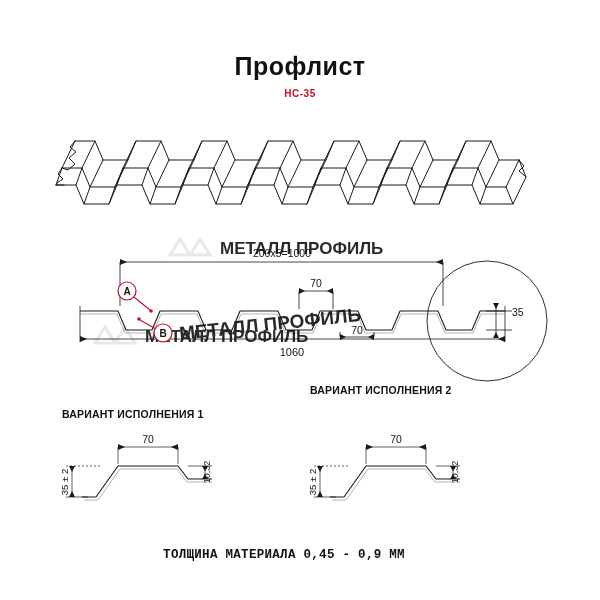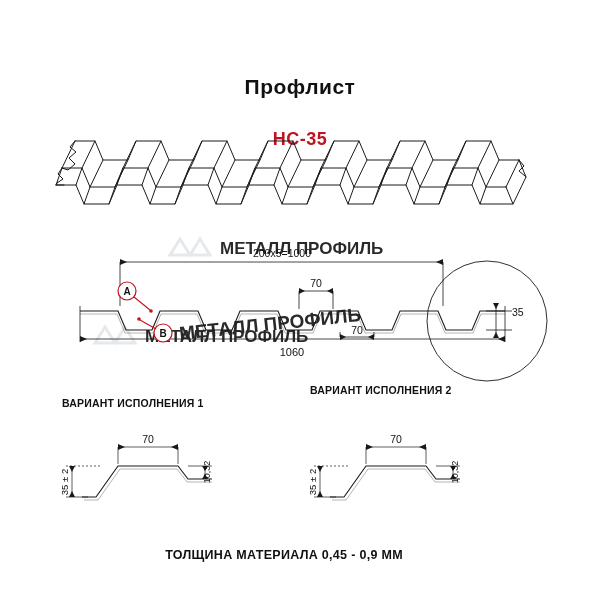--- a/index.html
+++ b/index.html
@@ -19,58 +19,57 @@
     position: relative;
     width: 600px;
     height: 600px;
   }
   .title {
     position: absolute;
     top: 52px;
     left: 0;
     width: 600px;
     text-align: center;
-    font-size: 21px;
+    font-size: 25px;
     font-weight: bold;
     letter-spacing: 0.5px;
     color: #111;
-    margin-top: 23px;
   }
   .subtitle {
     position: absolute;
     top: 88px;
     left: 0;
     width: 600px;
     text-align: center;
-    font-size: 18px;
+    font-size: 10px;
     font-weight: bold;
     color: #c1121f;
     letter-spacing: 0.5px;
-    margin-top: 41px;
   }
   .variant-label {
     position: absolute;
     font-size: 10.5px;
     font-weight: bold;
     color: #111;
     letter-spacing: 0.2px;
     line-height: 14px;
   }
-  #variant1-label { top: 396px; left: 62px; }
+  #variant1-label { top: 407px; left: 62px; }
   #variant2-label { top: 383px; left: 310px; }
   .footer {
     position: absolute;
     top: 548px;
     left: 0;
     width: 568px;
     text-align: center;
     font-size: 12.5px;
     font-weight: bold;
     letter-spacing: 0.3px;
     color: #111;
+    font-family: Liberation Mono, monospace;
   }
   svg { display: block; }
   .svg-layer {
     position: absolute;
     top: 0; left: 0;
   }
   text {
     font-family: "Liberation Sans", sans-serif;
     fill: #111;
   }

